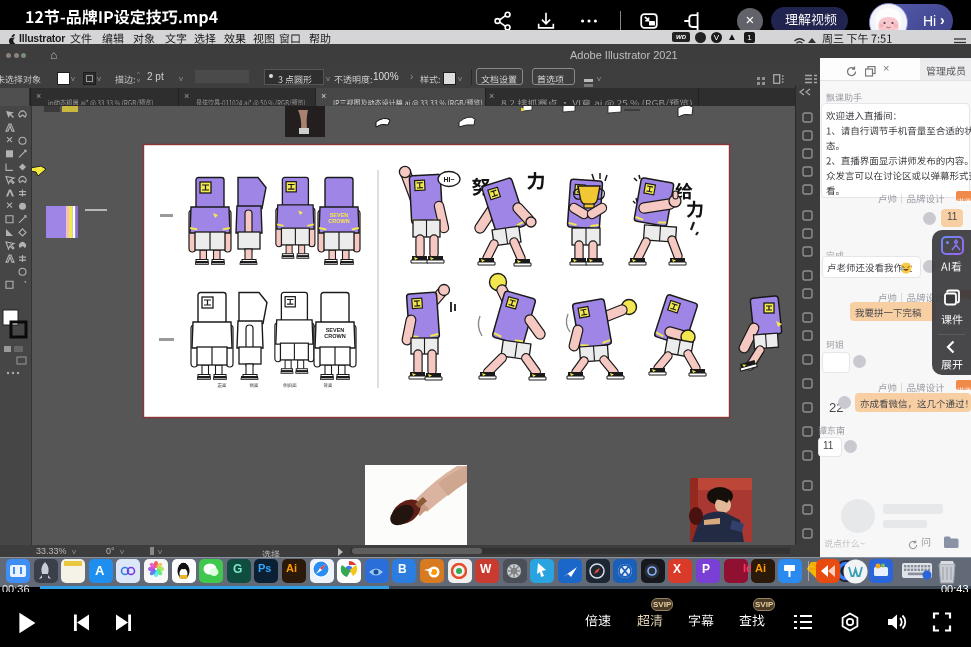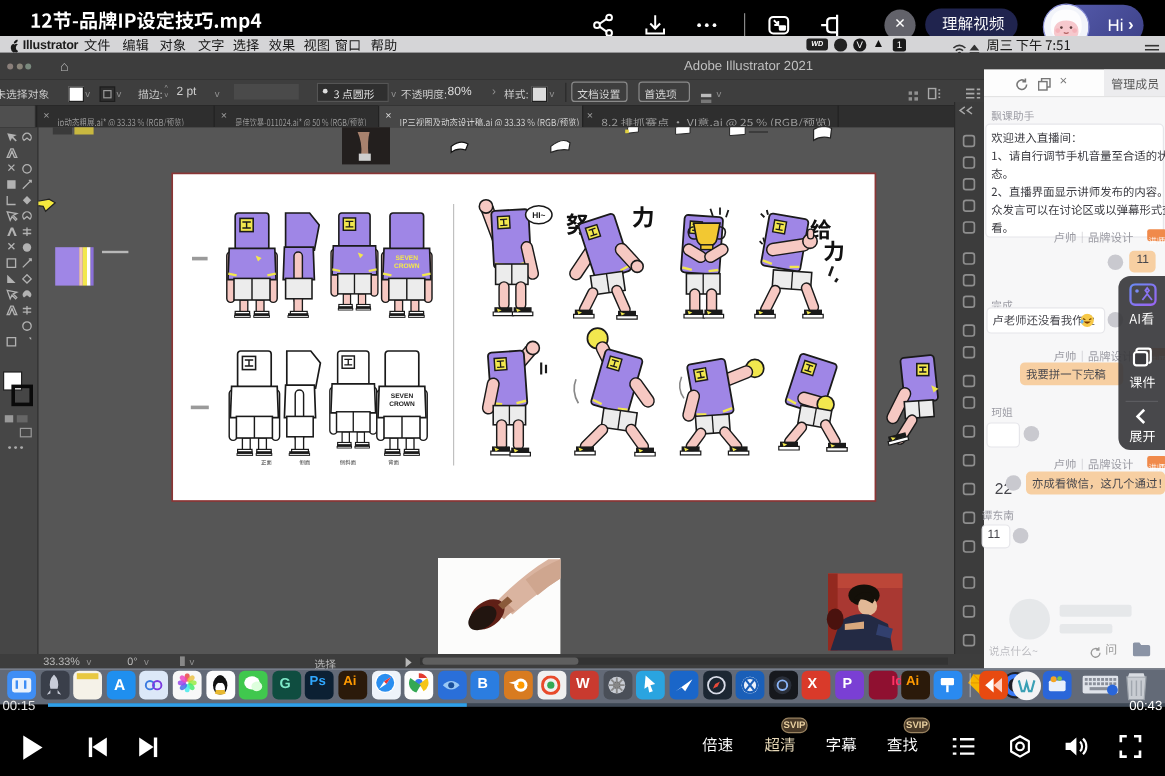--- a/index.html
+++ b/index.html
@@ -167,21 +167,21 @@
 <div class="abs" style="left:195px;top:70px;width:54px;height:13px;background:#4a4a4a;"></div>
 <div class="abs" style="left:264px;top:69px;width:58px;height:14px;background:#2f2f2f;border:1px solid #555;"></div>
 <div class="abs" style="left:269px;top:74px;width:4px;height:4px;background:#ddd;border-radius:50%;"></div>
 <div class="abs" style="left:278px;top:72px;"><svg width="35" height="11" viewBox="0 0 35 11" style="">
       <path transform="translate(0,7.9)" d="M2.4 0.1C3.5 0.1 4.5 -0.6 4.5 -1.8C4.5 -2.7 3.9 -3.2 3.1 -3.4V-3.5C3.8 -3.7 4.3 -4.3 4.3 -5.1C4.3 -6.1 3.5 -6.7 2.3 -6.7C1.6 -6.7 1 -6.4 0.5 -5.9L0.9 -5.4C1.3 -5.8 1.8 -6 2.3 -6C3 -6 3.4 -5.6 3.4 -5C3.4 -4.3 3 -3.7 1.6 -3.7V-3.1C3.1 -3.1 3.7 -2.6 3.7 -1.8C3.7 -1 3.1 -0.6 2.3 -0.6C1.6 -0.6 1.1 -0.9 0.7 -1.3L0.3 -0.8C0.7 -0.3 1.3 0.1 2.4 0.1Z M9.1 -4.2H13.9V-2.6H9.1ZM10.1 -1.2C10.2 -0.6 10.3 0.2 10.3 0.6L10.9 0.5C10.9 0.1 10.8 -0.6 10.7 -1.2ZM11.9 -1.1C12.2 -0.6 12.5 0.2 12.6 0.6L13.2 0.4C13.1 0 12.8 -0.7 12.5 -1.3ZM13.8 -1.2C14.2 -0.6 14.7 0.2 14.9 0.6L15.6 0.4C15.3 -0.1 14.8 -0.9 14.4 -1.4ZM8.6 -1.4C8.3 -0.7 7.9 0 7.4 0.4L8 0.7C8.5 0.2 9 -0.5 9.2 -1.2ZM8.5 -4.8V-1.9H14.5V-4.8H11.8V-6H15.2V-6.6H11.8V-7.6H11.1V-4.8Z M19 -5.7H21.9V-5H19ZM18.4 -6.2V-4.5H22.6V-6.2ZM20.2 -3.2V-2.6C20.2 -2.1 20.1 -1.4 17.6 -0.9C17.8 -0.8 17.9 -0.6 18 -0.4C20.5 -1 20.8 -1.9 20.8 -2.6V-3.2ZM20.7 -1.4C21.4 -1.1 22.4 -0.7 22.9 -0.4L23.1 -0.9C22.6 -1.2 21.7 -1.6 21 -1.9ZM18.2 -4V-1.6H18.8V-3.4H22.1V-1.7H22.8V-4ZM16.7 -7.2V0.7H17.4V0.4H23.6V0.7H24.3V-7.2ZM17.4 -0.2V-6.6H23.6V-0.2Z M32.6 -7.4C32.1 -6.7 31 -5.9 30.2 -5.5C30.3 -5.4 30.5 -5.2 30.7 -5C31.6 -5.5 32.6 -6.3 33.3 -7.2ZM32.9 -4.9C32.3 -4.1 31.2 -3.3 30.3 -2.9C30.4 -2.7 30.6 -2.5 30.8 -2.4C31.7 -2.9 32.8 -3.8 33.5 -4.7ZM33.1 -2.5C32.4 -1.4 31.1 -0.4 29.8 0.2C30 0.3 30.2 0.5 30.3 0.7C31.7 0.1 33 -1 33.7 -2.2ZM28.6 -6.4V-4H27.2V-6.4ZM25.4 -4V-3.4H26.6C26.5 -2.1 26.3 -0.7 25.3 0.3C25.5 0.4 25.7 0.6 25.8 0.8C26.9 -0.4 27.2 -1.9 27.2 -3.4H28.6V0.7H29.3V-3.4H30.3V-4H29.3V-6.4H30.2V-7H25.5V-6.4H26.6V-4Z" fill="#e8e8e8"></path>
     </svg></div>
 <div class="abs vv" style="left:326px;top:74px;">v</div>
 <div class="abs" style="left:334px;top:72px;"><svg width="39" height="11" viewBox="0 0 39 11" style="">
       <path transform="translate(0,7.9)" d="M5 -4.3C6.1 -3.6 7.5 -2.5 8.1 -1.8L8.6 -2.3C8 -3 6.6 -4 5.5 -4.7ZM0.6 -6.9V-6.2H4.6C3.7 -4.7 2.2 -3.2 0.4 -2.3C0.5 -2.1 0.7 -1.9 0.9 -1.7C2.1 -2.4 3.2 -3.3 4.1 -4.3V0.7H4.9V-5.3C5.1 -5.6 5.3 -5.9 5.5 -6.2H8.4V-6.9Z M9.5 -6.9C10.1 -6.4 10.7 -5.8 10.9 -5.4L11.5 -5.8C11.2 -6.2 10.6 -6.8 10.1 -7.3ZM16.7 -7.4C15.6 -7.2 13.7 -7 12 -7C12.1 -6.8 12.2 -6.6 12.2 -6.5C12.9 -6.5 13.6 -6.5 14.3 -6.6V-5.9H11.8V-5.4H13.9C13.3 -4.7 12.4 -4.2 11.5 -3.9C11.7 -3.8 11.9 -3.5 12 -3.4C12.8 -3.7 13.7 -4.3 14.3 -5V-3.8H15V-5.1C15.6 -4.4 16.5 -3.8 17.3 -3.4C17.4 -3.6 17.6 -3.8 17.7 -3.9C16.9 -4.2 16 -4.8 15.4 -5.4H17.6V-5.9H15V-6.6C15.8 -6.7 16.5 -6.8 17.1 -7ZM12.5 -3.6V-3.1H13.6C13.4 -2.1 13 -1.4 11.8 -1C11.9 -0.9 12.1 -0.7 12.2 -0.5C13.6 -1 14 -1.9 14.2 -3.1H15.3C15.2 -2.8 15.1 -2.5 15.1 -2.3H16.6C16.5 -1.6 16.4 -1.3 16.3 -1.2C16.2 -1.2 16.2 -1.1 16 -1.1C15.9 -1.1 15.4 -1.2 15 -1.2C15.1 -1 15.2 -0.8 15.2 -0.7C15.6 -0.6 16.1 -0.6 16.3 -0.6C16.5 -0.7 16.7 -0.7 16.8 -0.8C17 -1 17.1 -1.5 17.2 -2.5C17.3 -2.6 17.3 -2.8 17.3 -2.8H15.8L16 -3.6ZM11.3 -4.1H9.5V-3.5H10.6V-0.7C10.2 -0.6 9.8 -0.2 9.4 0.1L9.9 0.7C10.4 0.2 10.9 -0.3 11.2 -0.3C11.4 -0.3 11.7 -0 12 0.2C12.6 0.5 13.4 0.6 14.4 0.6C15.3 0.6 16.8 0.6 17.5 0.5C17.5 0.3 17.6 -0 17.7 -0.2C16.8 -0.1 15.4 -0 14.4 -0C13.5 -0 12.7 -0.1 12.1 -0.4C11.7 -0.7 11.5 -0.9 11.3 -0.9Z M21 -4.1V-2.3H19.4V-4.1ZM21 -4.7H19.4V-6.4H21ZM18.7 -7V-0.8H19.4V-1.6H21.7V-7ZM25.7 -6.5V-5H23.2V-6.5ZM22.5 -7.2V-4C22.5 -2.6 22.4 -0.8 20.8 0.3C21 0.4 21.2 0.6 21.3 0.8C22.4 -0 22.8 -1.1 23 -2.2H25.7V-0.2C25.7 -0 25.6 0 25.5 0C25.3 0.1 24.7 0.1 24.2 0C24.3 0.2 24.4 0.5 24.4 0.7C25.2 0.7 25.7 0.7 26 0.6C26.3 0.5 26.4 0.3 26.4 -0.2V-7.2ZM25.7 -4.4V-2.8H23.1C23.2 -3.2 23.2 -3.6 23.2 -4V-4.4Z M30.5 -5.8V-5H29V-4.5H30.5V-3H34V-4.5H35.4V-5H34V-5.8H33.3V-5H31.1V-5.8ZM33.3 -4.5V-3.5H31.1V-4.5ZM33.8 -1.8C33.4 -1.4 32.9 -1 32.2 -0.7C31.6 -1 31.1 -1.4 30.7 -1.8ZM29.2 -2.4V-1.8H30.3L30 -1.7C30.4 -1.2 30.9 -0.8 31.5 -0.4C30.6 -0.2 29.7 0 28.7 0.1C28.8 0.2 29 0.5 29 0.7C30.1 0.5 31.2 0.3 32.2 -0.1C33.1 0.3 34.1 0.6 35.3 0.7C35.3 0.5 35.5 0.3 35.7 0.1C34.7 0 33.7 -0.1 32.9 -0.4C33.7 -0.8 34.4 -1.4 34.8 -2.2L34.4 -2.4L34.3 -2.4ZM31.3 -7.4C31.4 -7.2 31.5 -6.9 31.6 -6.7H28.1V-4.2C28.1 -2.9 28.1 -0.9 27.3 0.4C27.5 0.5 27.8 0.6 27.9 0.7C28.7 -0.7 28.8 -2.8 28.8 -4.2V-6H35.5V-6.7H32.4C32.3 -7 32.1 -7.3 31.9 -7.6Z M37.3 -3.5C37.6 -3.5 37.8 -3.8 37.8 -4.1C37.8 -4.5 37.6 -4.8 37.3 -4.8C36.9 -4.8 36.7 -4.5 36.7 -4.1C36.7 -3.8 36.9 -3.5 37.3 -3.5ZM37.3 0.1C37.6 0.1 37.8 -0.1 37.8 -0.5C37.8 -0.9 37.6 -1.1 37.3 -1.1C36.9 -1.1 36.7 -0.9 36.7 -0.5C36.7 -0.1 36.9 0.1 37.3 0.1Z" fill="#cfcfcf"></path>
     </svg></div>
-<div class="abs" style="left:373px;top:71px;color:#ddd;font-size:10px;">80%</div>
+<div class="abs" style="left:373px;top:71px;color:#ddd;font-size:10px;">100%</div>
 <div class="abs" style="left:410px;top:71px;color:#909090;font-size:10px;">›</div>
 <div class="abs" style="left:420px;top:72px;"><svg width="21" height="11" viewBox="0 0 21 11" style="">
       <path transform="translate(0,7.9)" d="M4 -7.3C4.3 -6.8 4.6 -6.2 4.7 -5.8L5.4 -6.1C5.2 -6.5 4.9 -7.1 4.6 -7.5ZM7.4 -7.6C7.2 -7.1 6.9 -6.3 6.6 -5.8H3.6V-5.2H5.6V-4H3.9V-3.3H5.6V-2.1H3.2V-1.4H5.6V0.7H6.3V-1.4H8.5V-2.1H6.3V-3.3H8.1V-4H6.3V-5.2H8.4V-5.8H7.3C7.5 -6.3 7.8 -6.8 8.1 -7.4ZM1.6 -7.6V-5.8H0.5V-5.2H1.6C1.4 -4 0.8 -2.5 0.3 -1.8C0.4 -1.6 0.6 -1.3 0.6 -1.1C1 -1.7 1.4 -2.5 1.6 -3.4V0.7H2.3V-4C2.5 -3.5 2.8 -3 2.9 -2.7L3.4 -3.2C3.2 -3.4 2.5 -4.5 2.3 -4.8V-5.2H3.2V-5.8H2.3V-7.6Z M15.4 -7.1C15.8 -6.8 16.4 -6.3 16.7 -6L17.1 -6.4C16.9 -6.7 16.3 -7.2 15.8 -7.5ZM14.1 -7.5C14.1 -7 14.1 -6.4 14.1 -5.9H9.5V-5.2H14.2C14.4 -1.9 15.2 0.7 16.6 0.7C17.3 0.7 17.6 0.3 17.7 -1.3C17.5 -1.4 17.3 -1.5 17.1 -1.7C17 -0.5 16.9 0 16.7 0C15.8 0 15.1 -2.2 14.9 -5.2H17.5V-5.9H14.8C14.8 -6.4 14.8 -7 14.8 -7.5ZM9.5 -0.2 9.7 0.4C10.9 0.2 12.6 -0.2 14.1 -0.5L14 -1.2L12.1 -0.7V-3.2H13.8V-3.9H9.8V-3.2H11.4V-0.6Z M19.3 -3.5C19.6 -3.5 19.8 -3.8 19.8 -4.1C19.8 -4.5 19.6 -4.8 19.3 -4.8C18.9 -4.8 18.7 -4.5 18.7 -4.1C18.7 -3.8 18.9 -3.5 19.3 -3.5ZM19.3 0.1C19.6 0.1 19.8 -0.1 19.8 -0.5C19.8 -0.9 19.6 -1.1 19.3 -1.1C18.9 -1.1 18.7 -0.9 18.7 -0.5C18.7 -0.1 18.9 0.1 19.3 0.1Z" fill="#cfcfcf"></path>
     </svg></div>
 <div class="abs swatchbox" style="left:443px;top:72px;background:#ddd;width:11px;height:11px;"></div>
 <div class="abs vv" style="left:458px;top:74px;">v</div>
 <div class="abs" style="left:471px;top:69px;width:1px;height:16px;background:#2a2a2a;"></div>
 <div class="abs ctrlbtn" style="left:476px;top:68px;width:45px;"></div>
 <div class="abs" style="left:481px;top:72px;"><svg width="37" height="11" viewBox="0 0 37 11" style="">
       <path transform="translate(0,7.9)" d="M3.8 -7.4C4.1 -7 4.4 -6.4 4.5 -6L5.2 -6.2C5.1 -6.6 4.8 -7.2 4.5 -7.6ZM0.4 -6V-5.3H1.9C2.4 -3.9 3.1 -2.8 4 -1.8C3 -1 1.8 -0.4 0.3 0.1C0.5 0.2 0.7 0.5 0.7 0.7C2.2 0.2 3.5 -0.4 4.5 -1.3C5.5 -0.4 6.8 0.3 8.2 0.7C8.4 0.5 8.5 0.2 8.7 0C7.3 -0.3 6 -1 5 -1.8C5.9 -2.7 6.6 -3.9 7.2 -5.3H8.6V-6ZM4.5 -2.3C3.7 -3.1 3 -4.2 2.6 -5.3H6.4C5.9 -4.1 5.3 -3.1 4.5 -2.3Z M16.7 -7C16.5 -6.3 16.1 -5.4 15.8 -4.8L16.3 -4.6C16.6 -5.2 17 -6.1 17.3 -6.8ZM12.6 -6.8C12.9 -6.1 13.2 -5.2 13.4 -4.7L14 -4.9C13.8 -5.5 13.4 -6.3 13.1 -7ZM10.7 -7.6V-5.6H9.4V-5H10.6C10.4 -3.8 9.8 -2.3 9.2 -1.6C9.3 -1.4 9.5 -1.2 9.6 -1C10 -1.6 10.4 -2.6 10.7 -3.6V0.7H11.4V-3.8C11.7 -3.4 12 -2.8 12.1 -2.5L12.5 -3C12.4 -3.3 11.6 -4.3 11.4 -4.6V-5H12.5V-5.6H11.4V-7.6ZM12.3 -0.6V0.1H16.6V0.6H17.2V-4.2H15.2V-7.5H14.6V-4.2H12.5V-3.6H16.6V-2.4H12.6V-1.8H16.6V-0.6Z M19.1 -7C19.6 -6.6 20.2 -6 20.5 -5.6L20.9 -6C20.6 -6.4 20 -7 19.5 -7.4ZM18.4 -4.7V-4.1H19.7V-0.9C19.7 -0.4 19.4 -0.1 19.2 -0C19.3 0.1 19.5 0.4 19.6 0.5C19.7 0.4 20 0.2 21.6 -1C21.5 -1.1 21.4 -1.4 21.3 -1.6L20.3 -0.8V-4.7ZM22.4 -7.2V-6.2C22.4 -5.6 22.2 -4.8 21 -4.3C21.2 -4.2 21.4 -3.9 21.5 -3.8C22.8 -4.4 23.1 -5.4 23.1 -6.2V-6.6H24.7V-5.2C24.7 -4.5 24.8 -4.2 25.4 -4.2C25.5 -4.2 25.9 -4.2 26.1 -4.2C26.3 -4.2 26.5 -4.2 26.6 -4.3C26.5 -4.4 26.5 -4.7 26.5 -4.9C26.4 -4.8 26.2 -4.8 26.1 -4.8C26 -4.8 25.6 -4.8 25.5 -4.8C25.3 -4.8 25.3 -4.9 25.3 -5.1V-7.2ZM25.2 -3C24.9 -2.2 24.4 -1.6 23.8 -1.2C23.2 -1.7 22.8 -2.3 22.4 -3ZM21.5 -3.6V-3H21.9L21.8 -2.9C22.2 -2.1 22.7 -1.4 23.3 -0.8C22.6 -0.3 21.9 -0 21.1 0.1C21.2 0.3 21.3 0.5 21.4 0.7C22.3 0.5 23.1 0.1 23.8 -0.4C24.5 0.2 25.3 0.5 26.3 0.7C26.3 0.6 26.5 0.3 26.7 0.1C25.8 -0 25 -0.4 24.4 -0.8C25.1 -1.4 25.7 -2.3 26.1 -3.4L25.7 -3.6L25.6 -3.6Z M32.9 -6.7H34.4V-5.9H32.9ZM30.8 -6.7H32.2V-5.9H30.8ZM28.7 -6.7H30.1V-5.9H28.7ZM28.7 -3.8V-0.1H27.5V0.4H35.5V-0.1H34.3V-3.8H31.5L31.6 -4.4H35.3V-4.9H31.7L31.8 -5.4H35.1V-7.2H28.1V-5.4H31.1L31 -4.9H27.6V-4.4H30.9L30.8 -3.8ZM29.4 -0.1V-0.6H33.6V-0.1ZM29.4 -2.5H33.6V-2H29.4ZM29.4 -2.9V-3.4H33.6V-2.9ZM29.4 -1.5H33.6V-1H29.4Z" fill="#ddd"></path>
@@ -1099,21 +1099,21 @@
       </g>
       <circle cx="25" cy="12" r="4.5" fill="#2a66d9"></circle>
     </svg></div>
 <div class="abs" style="left:936px;top:558px;"><svg width="22" height="26">
       <path d="M3 6 h16 l-1.5 19 h-13 z" fill="#c8ccd2" stroke="#9aa0a8"></path>
       <path d="M5 3 h12 l1 3 h-14 z" fill="#d8dce2"></path>
       <path d="M7 9 v13 M11 9 v13 M15 9 v13" stroke="#a0a6ae" stroke-width="1.2"></path>
     </svg></div>
 <div class="abs" id="progress"></div>
 <div class="abs" id="progfill"></div>
-<div class="abs" id="t1">00:15</div>
+<div class="abs" id="t1">00:36</div>
 <div class="abs" id="t2">00:43</div>
 <div class="abs" id="controls"></div>
 <div class="abs pbtn" style="left:17px;top:612px;"><svg width="20" height="22" viewBox="0 0 22 26">
       <path d="M2 1 L21 13 L2 25 Z" fill="#fff"></path>
     </svg></div>
 <div class="abs pbtn" style="left:71px;top:614px;"><svg width="20" height="17" viewBox="0 0 20 17">
       <path d="M3 0.5 L5.8 0.5 L5.8 17 L3 17 Z" fill="#fff"></path>
       <path d="M18 0.5 L6 8.5 L18 16.5 Z" fill="#fff"></path>
     </svg></div>
 <div class="abs pbtn" style="left:114px;top:614px;"><svg width="20" height="17" viewBox="0 0 20 17">

